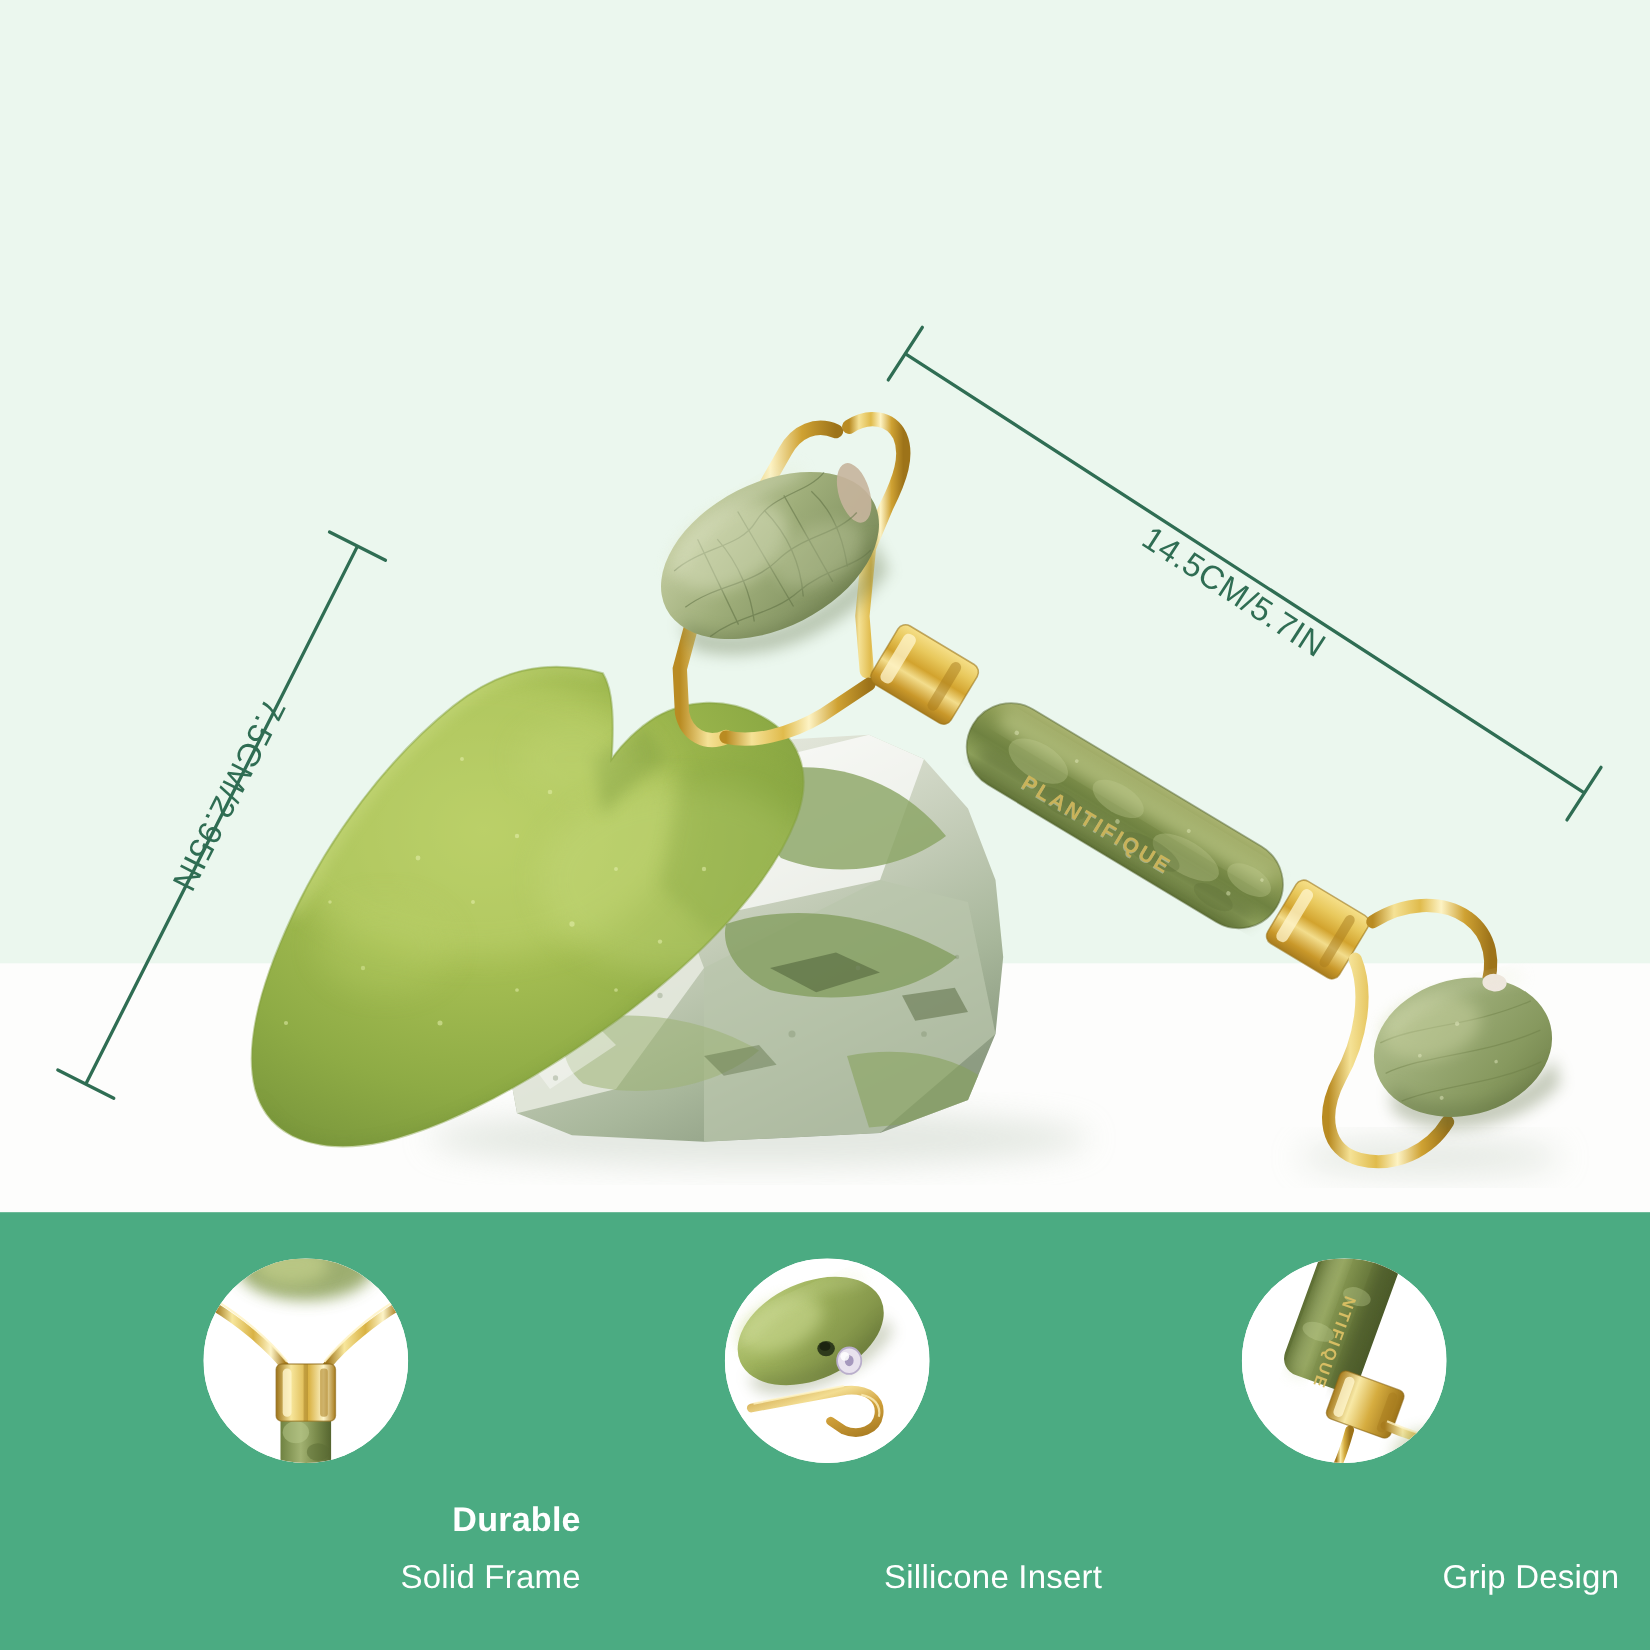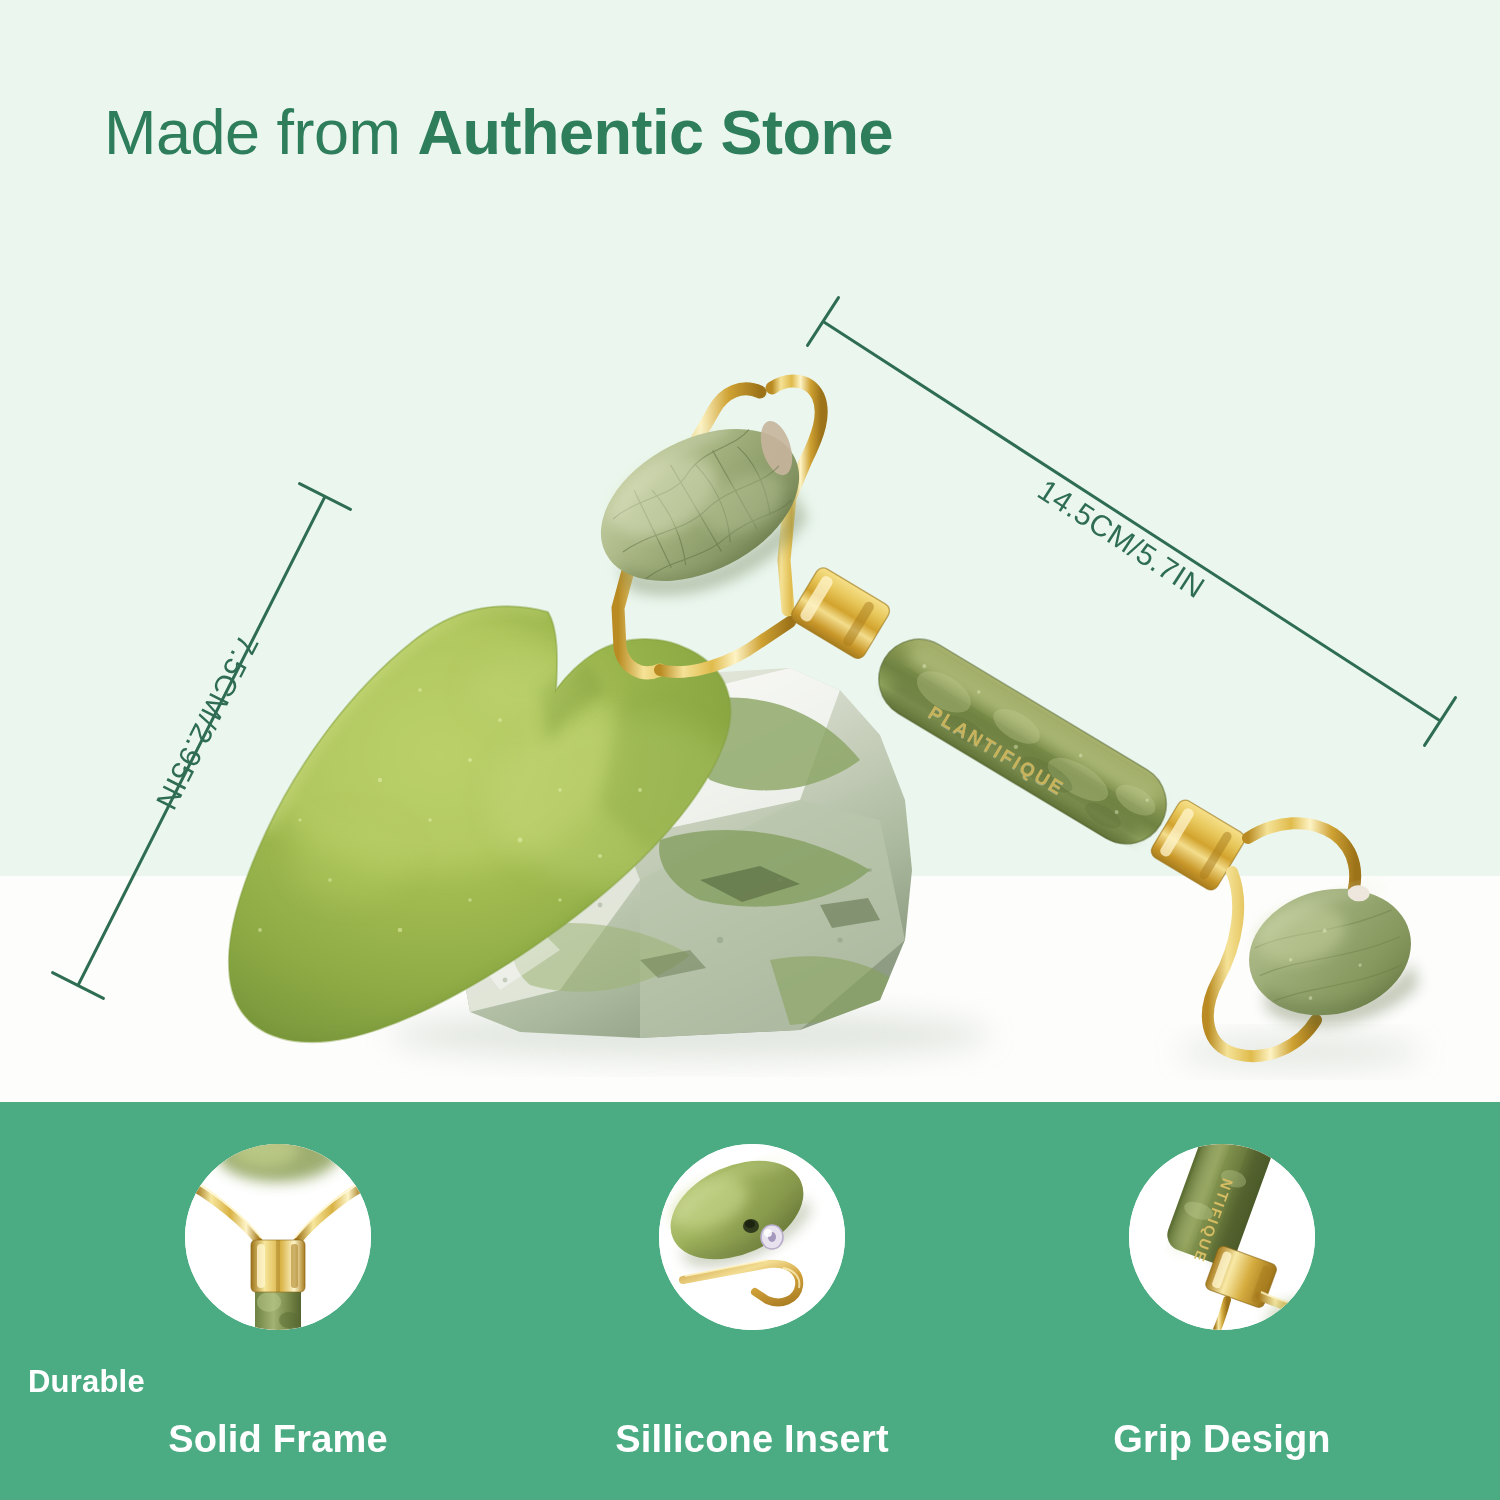--- a/index.html
+++ b/index.html
@@ -40,49 +40,46 @@
   .feature{position:absolute;top:0;width:500px;height:398px;}
   .feature.f1{left:28px;}
   .feature.f2{left:502px;}
   .feature.f3{left:972px;}
   .circle{
     position:absolute;left:157px;top:42px;width:186px;height:186px;
     border-radius:50%;background:#ffffff;overflow:hidden;
   }
   .circle svg{display:block;}
   .feat-title{
-    position:absolute;left:0;top:262px;width:500px;text-align:left;
+    position:absolute;left:0;top:262px;width:500px;text-align:right;
     color:#ffffff;font-size:31px;font-weight:700;letter-spacing:0.2px;
   }
   .feat-sub{
-    position:absolute;left:0;top:316px;width:500px;text-align:center;
-    color:#ffffff;font-size:38px;font-weight:700;letter-spacing:0.2px;
+    position:absolute;left:0;top:316px;width:500px;text-align:right;
+    color:#ffffff;font-size:30px;font-weight:400;letter-spacing:0.2px;
   }
 
   
   .engrave{
     position:absolute;left:930px;top:700px;
     transform:rotate(31deg);transform-origin:0 50%;
     font-size:19px;letter-spacing:2.6px;font-weight:600;
     color:#c9b35a;text-shadow:0 1px 0 rgba(255,255,255,.35);
     pointer-events:none;
   }
 </style>
 </head>
 <body>
 
 <div id="canvas">
 
   <div class="bg-mint"></div>
   <div class="bg-white"></div>
   <div class="bg-band"></div>
 
-  <div class="headline">
-    <span class="light">Made from </span><span class="bold">Authentic Stone</span>
-  </div>
 
   <div class="stage">
 
     <svg width="1500" height="1102" viewBox="0 0 1500 1102" style="position:absolute;left:0;top:0;">
       <defs>
 
         <linearGradient id="gold" x1="0" y1="0" x2="0" y2="1">
           <stop offset="0%" stop-color="#f6e08a"></stop>
           <stop offset="22%" stop-color="#e8c85c"></stop>
           <stop offset="45%" stop-color="#d2a32e"></stop>

